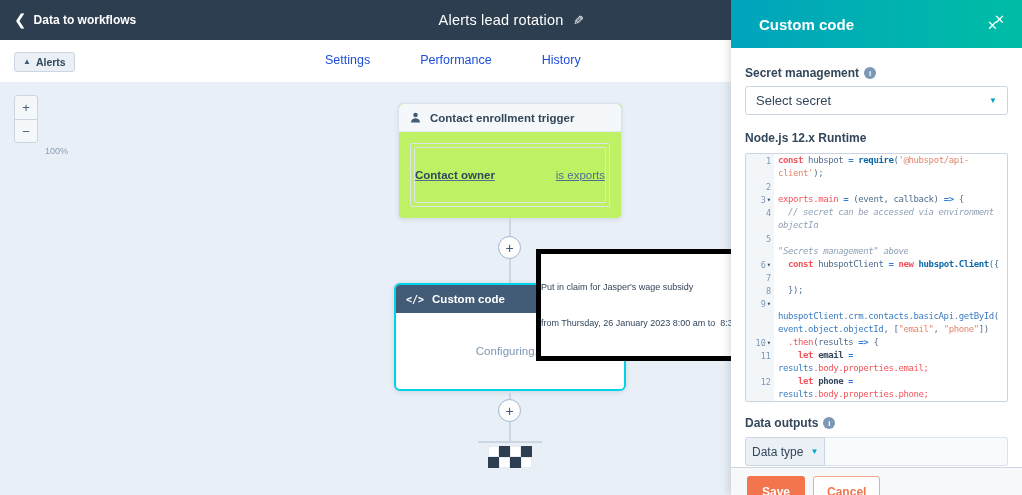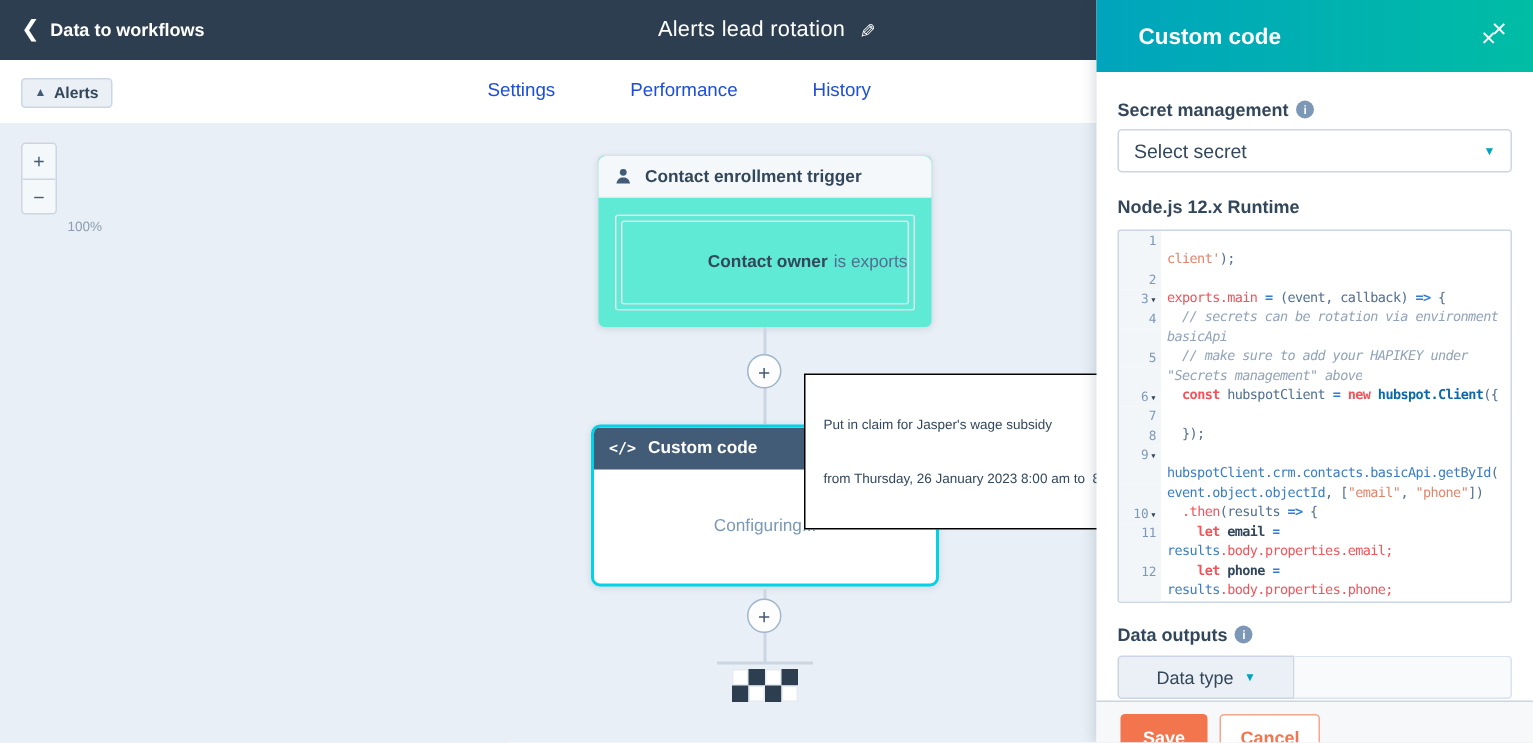--- a/index.html
+++ b/index.html
@@ -34,32 +34,32 @@
   .zbtn { width:100%; height:23px; display:flex; align-items:center; justify-content:center;
          font-size:13px; color:#425b76; cursor:pointer; }
   .zbtn + .zbtn { border-top:1px solid #cbd6e2; }
   .zoomlevel { position:absolute; left:14px; top:64px; font-size:9px; color:#8b9db0;margin-left:31px; }
 
   .vline { position:absolute; width:2px; background:#cbd6e2; left:509px; }
   .plus-btn { position:absolute; left:498px; width:23px; height:23px; border-radius:50%;
          background:#fdfdfe; border:1px solid #9fb6cd; color:#425b76; display:flex; align-items:center;
          justify-content:center; font-size:14px; cursor:pointer; z-index:2; }
 
-  .trigger-box { position:absolute; left:398px; top:21px; width:224px; background:#5eead4;
+  .trigger-box { position:absolute; left:398px; top:21px; width:224px; background:#bef264;
          border:1px solid #d9e1ea; border-radius:5px; box-shadow:0 1px 4px rgba(45,62,80,.10); }
   .trigger-head { height:28px; background:#f5f8fa; border-bottom:1px solid #e2e8ef;
          border-radius:5px 5px 0 0; display:flex; align-items:center; gap:8px; padding:0 10px; }
   .trigger-title { font-size:11.5px; font-weight:700; color:#33475b; }
   .t-outer { margin:11px; border:1px solid #dde4ec; padding:3px; border-radius:2px; }
   .t-inner { border:1px solid #dde4ec; border-radius:2px; height:56px; display:flex;
-         align-items:center; justify-content:flex-end; font-size:11.5px; color:#516f90; }
+         align-items:center; justify-content:space-between; font-size:11.5px; color:#516f90;text-decoration:underline; }
   .t-inner b { color:#33475b; margin-right:4px; }
 
-  .tooltip { position:absolute; left:536px; top:167px; background:#fff; border:1px solid #000000;
-         padding:3px 12px; font-size:9px; line-height:12px; color:#33475b; white-space:pre; z-index:4; }
+  .tooltip { position:absolute; left:536px; top:167px; background:#fff; border:5px solid #000000;
+         padding:3px 0; font-size:9px; line-height:12px; color:#33475b; white-space:pre; z-index:4; }
 
   .action-box { position:absolute; left:394px; top:201px; width:232px; border:2px solid #00d3e8;
          border-radius:6px; background:#fff; overflow:hidden; box-shadow:0 1px 5px rgba(45,62,80,.15); }
   .action-head { height:28px; background:#425b76; display:flex; align-items:center; gap:8px; padding:0 10px; }
   .action-icon { color:#fff; font-size:10px; font-weight:700; font-family:"DejaVu Sans Mono", monospace; }
   .action-title { color:#fff; font-size:11.5px; font-weight:700; }
   .action-body { height:76px; display:flex; align-items:center; justify-content:center;
          font-size:11.5px; color:#7c98b6; }
 
   .hline { position:absolute; left:478px; top:359px; width:64px; height:2px; background:#cbd6e2; }
@@ -102,21 +102,21 @@
   .tk-op { color:#2e7cd6; font-weight:700; }
   .tk-fn { color:#0d69a9; font-weight:700; }
   .tk-str { color:#e2856b; }
   .tk-cm { color:#91a3b8; font-style:italic; }
   .tk-pl { color:#516f90; }
   .tk-ch { color:#3b7dc4; }
   .tk-var { color:#33475b; font-weight:700; }
 
   .outgroup { display:flex; height:29px; margin-top:7px; }
   .dt-btn { background:#eaf0f6; border:1px solid #cbd6e2; border-radius:3px 0 0 3px; display:flex;
-         align-items:center; gap:7px; padding:0 25px; font-size:12px; color:#33475b; cursor:pointer; }
+         align-items:center; gap:7px; padding:0 6px; font-size:12px; color:#33475b; cursor:pointer; }
   .dt-input { flex:1; background:#f8fafc; border:1px solid #dbe3ec; border-left:none; border-radius:0 3px 3px 0; }
 
   .panel-foot { position:absolute; left:0; top:467px; width:291px; height:40px; background:#f6f8fa;
          border-top:1px solid #cbd6e2; display:flex; gap:8px; padding:8px 0 0 16px; }
   .btn-save { background:#f2754e; color:#fff; border:none; border-radius:3px; font-size:12px; font-weight:600;
          padding:6px 15px; cursor:pointer; font-family:"Liberation Sans",sans-serif; }
   .btn-cancel { background:#fff; color:#f2754e; border:1px solid #f5a78e; border-radius:3px; font-size:12px;
          font-weight:600; padding:6px 13px; cursor:pointer; font-family:"Liberation Sans",sans-serif; }
 </style>
 </head>
@@ -218,51 +218,51 @@
         <span>Select secret</span>
         <span class="caret">▼</span>
       </div>
       <div class="runtime">Node.js 12.x Runtime</div>
 
       <div class="editor">
         <div style="display:contents;"><div class="crow">
               <div class="gut">
                 <span>1</span>
               </div>
+              <div class="cline"><span class="tk-kw">const</span><span class="tk-pl"> hubspot </span><span class="tk-op">=</span><span class="tk-pl"> </span><span class="tk-fn">require</span><span class="tk-pl">(</span><span class="tk-str">'@hubspot/api-</span></div>
             </div><div class="crow">
               <div class="gut">
                 <span></span>
               </div>
               <div class="cline"><span class="tk-str">client'</span><span class="tk-pl">);</span></div>
             </div><div class="crow">
               <div class="gut">
                 <span>2</span>
               </div>
               <div class="cline"></div>
             </div><div class="crow">
               <div class="gut">
                 <span>3</span>
                 <span class="arr">▾</span>
               </div>
               <div class="cline"><span class="tk-red">exports.main</span><span class="tk-pl"> </span><span class="tk-op">=</span><span class="tk-pl"> (event, callback) </span><span class="tk-op">=&gt;</span><span class="tk-pl"> {</span></div>
             </div><div class="crow">
               <div class="gut">
                 <span>4</span>
               </div>
-              <div class="cline"><span class="tk-cm">  // secrets can be rotation via environment</span></div>
-            </div><div class="crow">
-              <div class="gut">
-                <span></span>
-              </div>
-              <div class="cline"><span class="tk-cm">basicApi</span></div>
+              <div class="cline"><span class="tk-cm">  // secret can be accessed via environment</span></div>
+            </div><div class="crow">
+              <div class="gut">
+                <span></span>
+              </div>
+              <div class="cline"><span class="tk-cm">objectId</span></div>
             </div><div class="crow">
               <div class="gut">
                 <span>5</span>
               </div>
-              <div class="cline"><span class="tk-cm">  // make sure to add your HAPIKEY under</span></div>
             </div><div class="crow">
               <div class="gut">
                 <span></span>
               </div>
               <div class="cline"><span class="tk-cm">"Secrets management" above</span></div>
             </div><div class="crow">
               <div class="gut">
                 <span>6</span>
                 <span class="arr">▾</span>
               </div>

